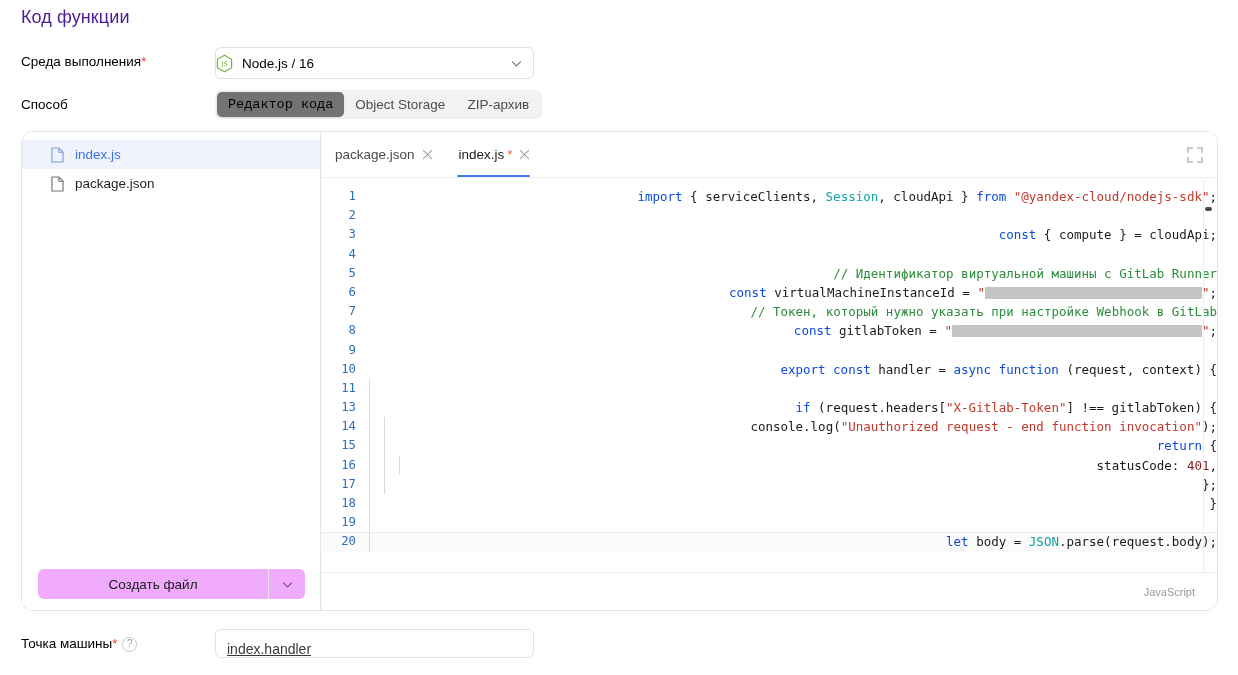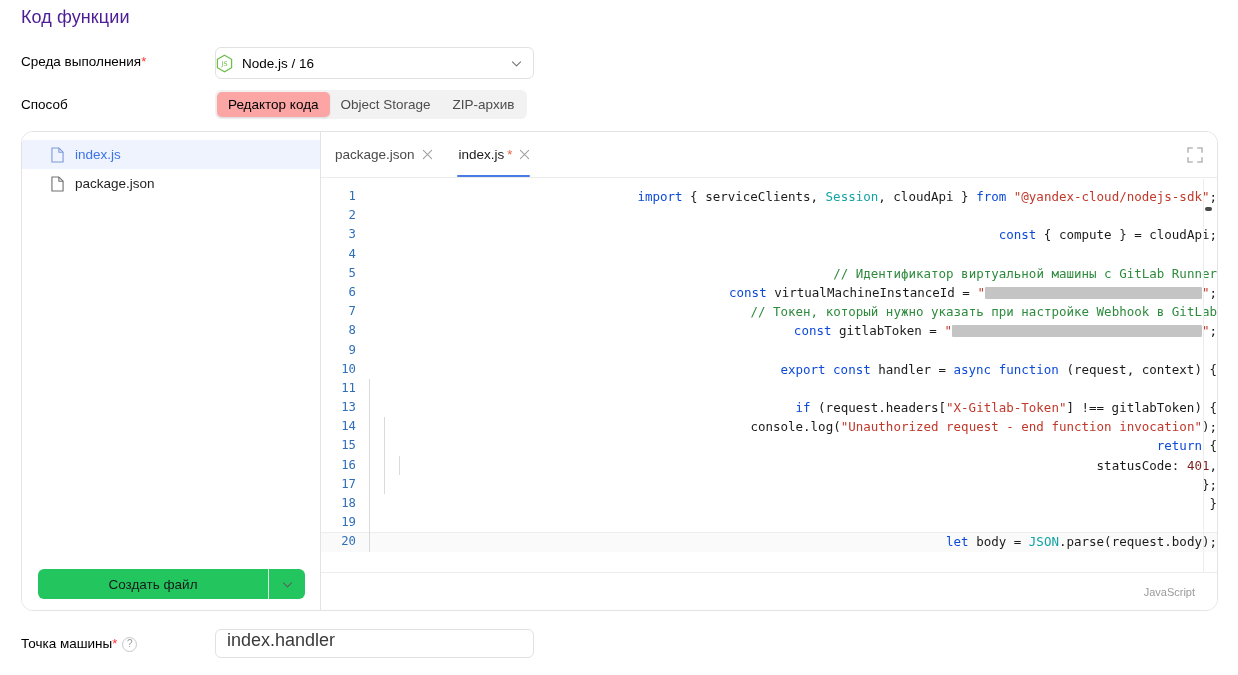--- a/index.html
+++ b/index.html
@@ -66,21 +66,21 @@
     position: absolute; left: 215px; top: 90px;
     height: 29px; background: #f2f2f2; border-radius: 6px;
     display: flex; align-items: center; padding: 2px;
   }
   .seg {
     height: 25px; padding: 0 11px;
     display: flex; align-items: center; justify-content: center;
     font-size: 13.5px; color: #4d4d4d; border-radius: 5px;
     white-space: nowrap;
   }
-  .seg.active { background: #fca5a5; color: #000; box-shadow: 0 1px 2px rgba(0,0,0,.10); }
+  .seg.active { background: #737373; color: #000; box-shadow: 0 1px 2px rgba(0,0,0,.10); font-family: Liberation Mono, monospace; }
 
   
   .editor-card {
     position: absolute; left: 21px; top: 131px;
     width: 1197px; height: 480px;
     border: 1px solid #e3e3e3; border-radius: 12px;
     background: #fff; overflow: hidden;
     display: flex;
   }
 
@@ -95,21 +95,21 @@
     height: 29px; display: flex; align-items: center;
     padding-left: 29px; font-size: 13.5px; color: #1f1f1f;
   }
   .file-item.active { background: #eff3fd; color: #3b73e8; }
   .file-icon { width: 13px; height: 16px; margin-right: 11px; flex:0 0 auto; color:#707070; }
   .file-item.active .file-icon { color:#7e98d8; }
 
   .create-file-wrap {
     position: absolute; left: 16px; bottom: 11px;
     width: 267px; height: 30px;
-    display: flex; background: #22c55e; border-radius: 6px; overflow: hidden;
+    display: flex; background: #f0abfc; border-radius: 6px; overflow: hidden;
   }
   .create-file-main {
     flex: 1 1 auto; display: flex; align-items: center; justify-content: center;
     font-size: 13.5px; color: #1a1a1a;
   }
   .create-file-arrow {
     width: 37px; flex: 0 0 37px;
     display: flex; align-items: center; justify-content: center;
     border-left: 1px solid #e6e6e6; color: #5e5e5e;
   }
@@ -198,22 +198,22 @@
     padding-right: 22px;
     font-size: 11px; color: #9a9a9a;
     font-family: "Liberation Sans", sans-serif;
   }
 
   
   .entry-input {
     position: absolute; left: 215px; top: 629px;
     width: 319px; height: 29px;
     border: 1px solid #e1e1e1; border-radius: 6px; background: #fff;
-    display: flex; align-items: flex-start; padding: 0 11px;
-    font-size: 18px; color: #3a3a3a;
+    display: flex; align-items: flex-end; padding: 0 11px;
+    font-size: 14px; color: #3a3a3a; text-decoration: underline;
   }
 </style>
 </head>
 <body>
 
 <div class="page">
 
   <div class="section-title">Код функции</div>
 
   <div class="row-label lbl-runtime"><span>Среда выполнения</span><span class="req-star">*</span></div>

